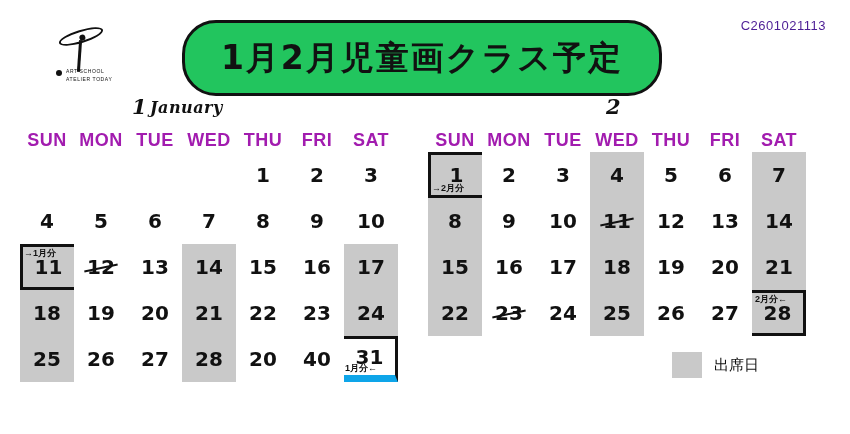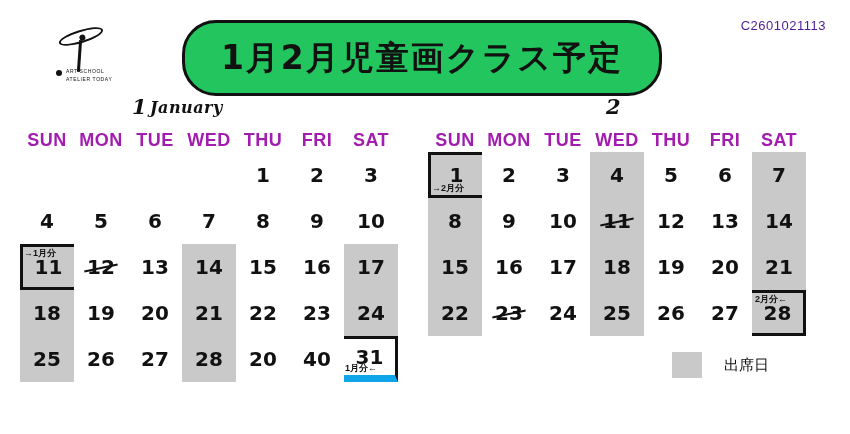--- a/index.html
+++ b/index.html
@@ -103,21 +103,21 @@
   .note.bl { left:1px; bottom:0px; }
   .note.tr { right:16px; top:0px; }
 
   
   .cell.boxed-jan11 { border-left:3px solid #111; border-top:3px solid #111; border-bottom:3px solid #111; }
   .cell.boxed-jan31 { border-right:3px solid #111; border-top:3px solid #111; border-bottom:7px solid #0ea5e9; }
   .cell.boxed-feb1 { border-left:3px solid #111; border-top:3px solid #111; border-bottom:3px solid #111; }
   .cell.boxed-feb28 { border-right:3px solid #111; border-top:3px solid #111; border-bottom:3px solid #111; }
 
   
-  .legend { position:absolute; left:672px; top:352px; display:flex; align-items:center; gap:22px; }
+  .legend { position:absolute; left:672px; top:352px; display:flex; align-items:center; gap:12px; }
   .legend .swatch { width:30px; height:26px; background:#c9c9c9; }
   .legend .legend-label { font-size:15px; font-family:"DejaVu Sans", sans-serif; color:#111; }
 </style>
 </head>
 <body>
 
 <div class="doc-code">C2601021113</div>
 
 <div class="logo">
   <div class="pin"></div>

